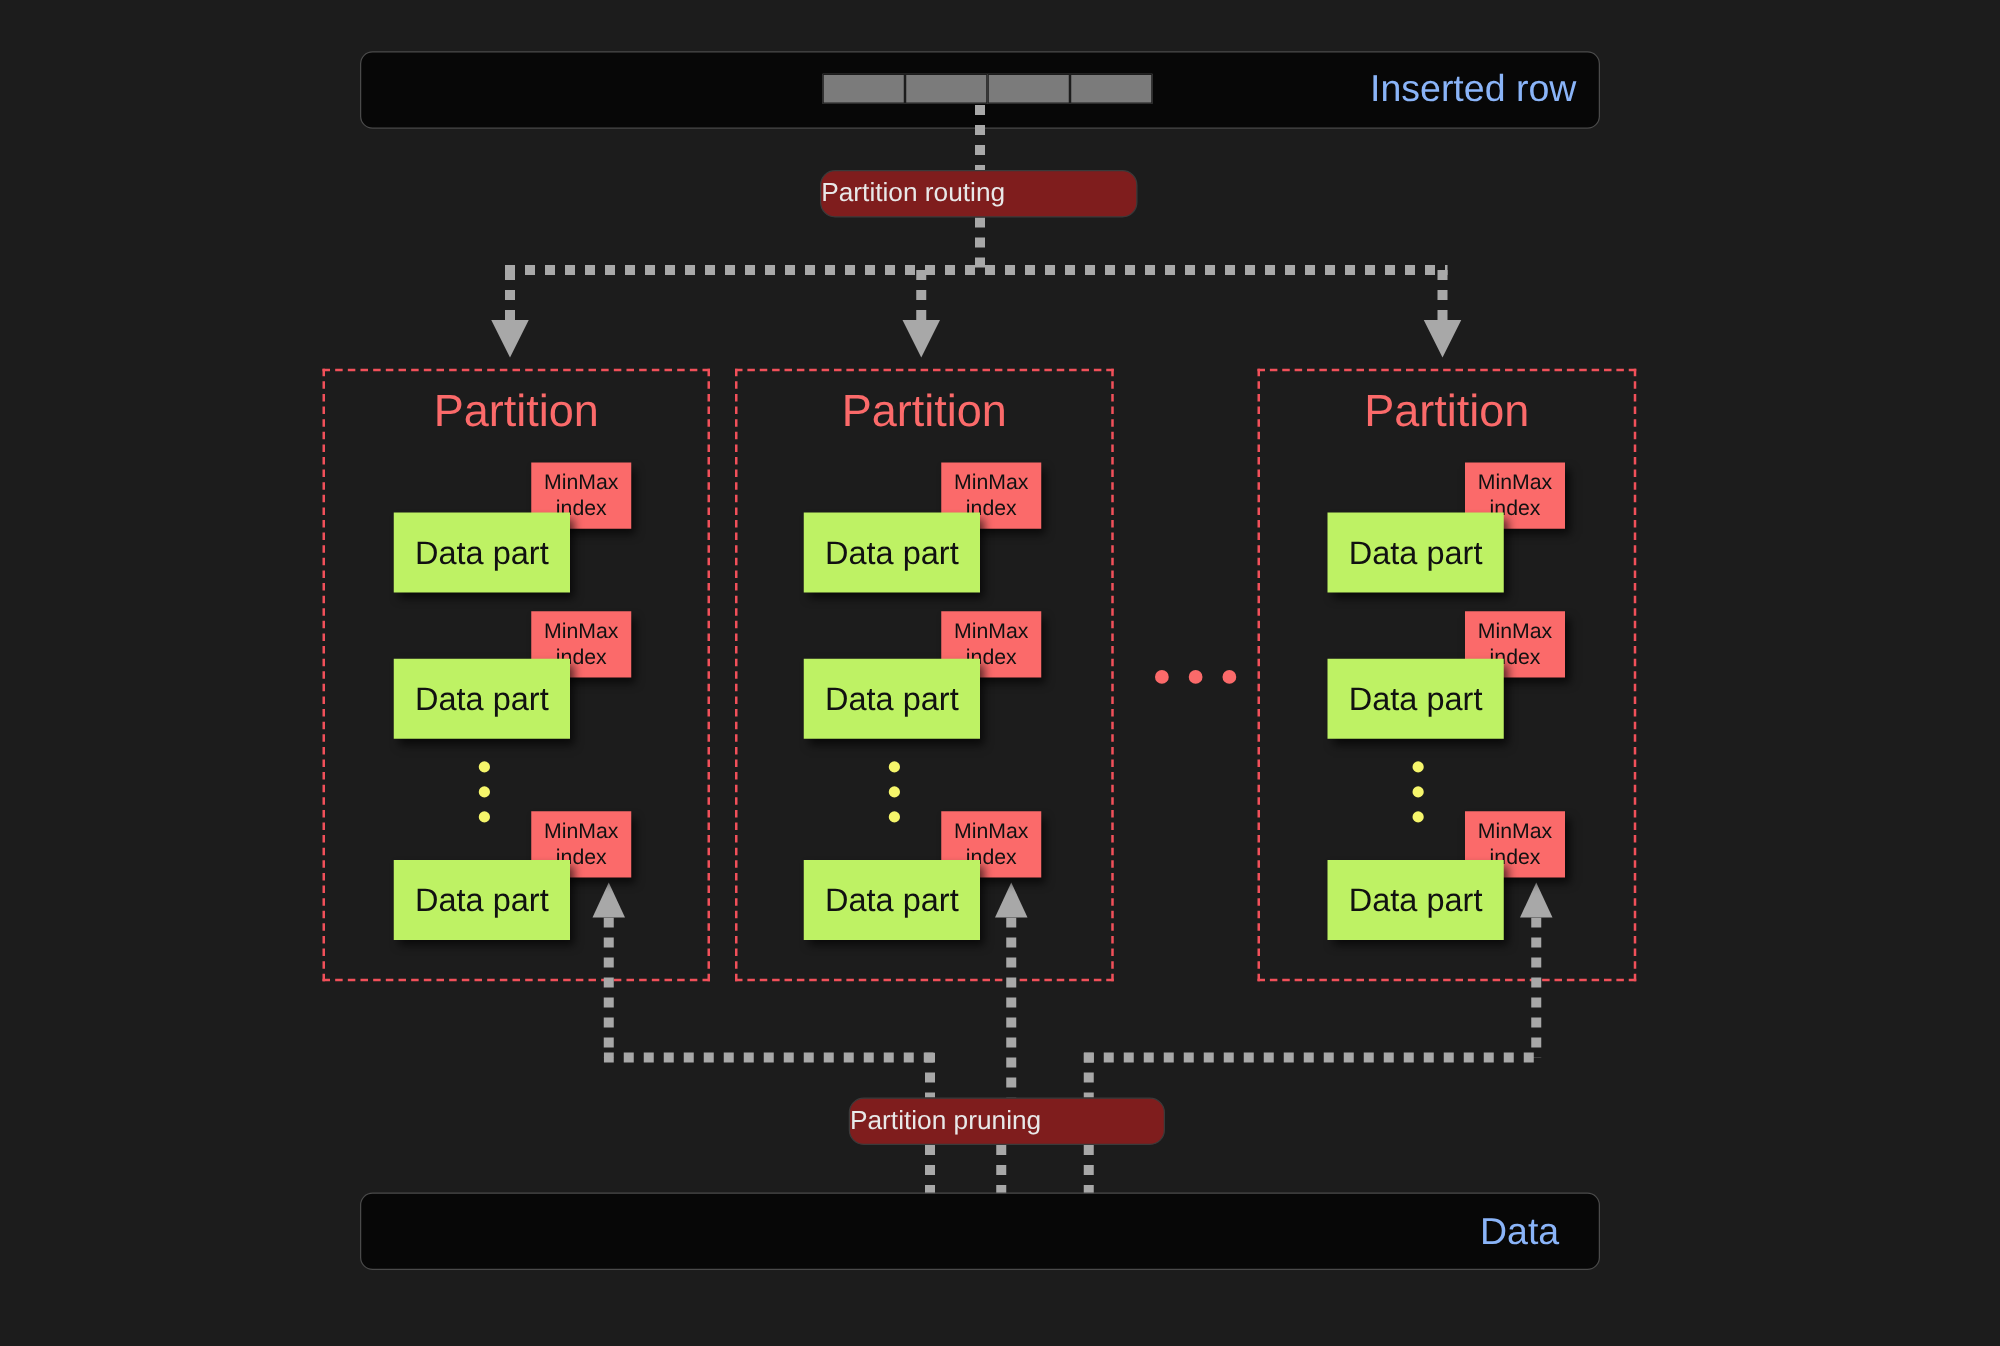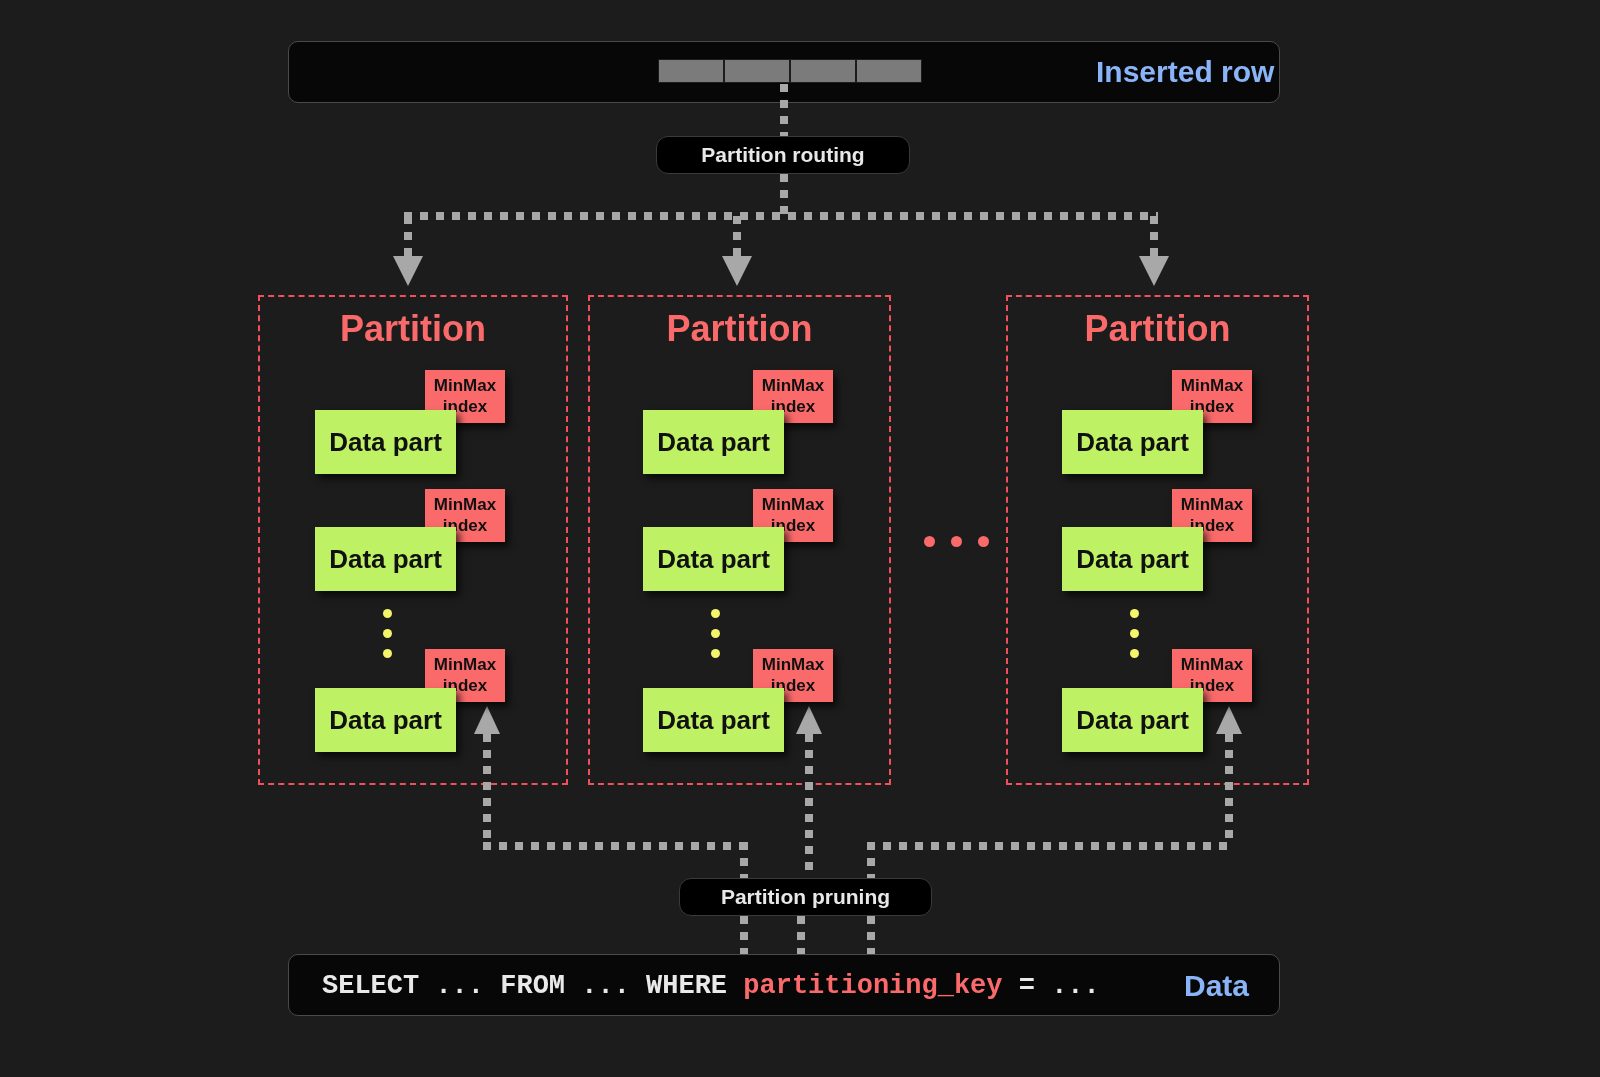--- a/index.html
+++ b/index.html
@@ -6,21 +6,20 @@
   body{
     font-family:"Liberation Sans", sans-serif;
     -webkit-font-smoothing:antialiased;
   }
   #canvas{
     position:relative;
     width:1600px;
     height:1077px;
     background:#1c1c1c;
     overflow:hidden;
-    font-weight:bold;
   }
 
   
   .dotv{
     position:absolute;
     width:8px;
     background-image:linear-gradient(to bottom,#a8a8a8 0 8px,transparent 8px 16px);
     background-size:8px 16px;
     background-repeat:repeat-y;
   }
@@ -67,25 +66,25 @@
   .cell{
     width:64px;height:22px;
     background:#7b7b7b;
     border:1px solid #1c1c1c;
     box-sizing:content-box;
   }
 
   
   .pill{
     position:absolute;
-    background:#000000;
+    background:#7f1d1d;
     border:1px solid #3a3a3a;
     border-radius:12px;
     box-sizing:border-box;
-    display:flex;align-items:center;justify-content:center;
+    display:flex;align-items:center;
     color:#e8e8e8;
     font-size:21px;
     white-space:nowrap;
   }
 
   
   .partition{
     position:absolute;
     border:2px dashed #f1505a;
     box-sizing:border-box;
@@ -315,17 +314,16 @@
   <div class="pill" style="left:679px;top:878px;width:253px;height:38px;">
     <span>Partition pruning</span>
   </div>
 
   <div class="dotv" style="left:740px;top:916px;height:40px;"></div>
   <div class="dotv" style="left:797px;top:916px;height:40px;"></div>
   <div class="dotv" style="left:867px;top:916px;height:40px;"></div>
 
   <div class="bar" style="left:288px;top:954px;width:992px;height:62px;"></div>
 
-  <div class="query-text" style="left:322px;top:973px;"><span>SELECT ... FROM ... WHERE </span><span class="k">partitioning_key</span><span> = ...</span></div>
 
   <div class="bar-lbl" style="left:1184px;top:971px;">Data</div>
 
 </div>
 
 </body></html>

